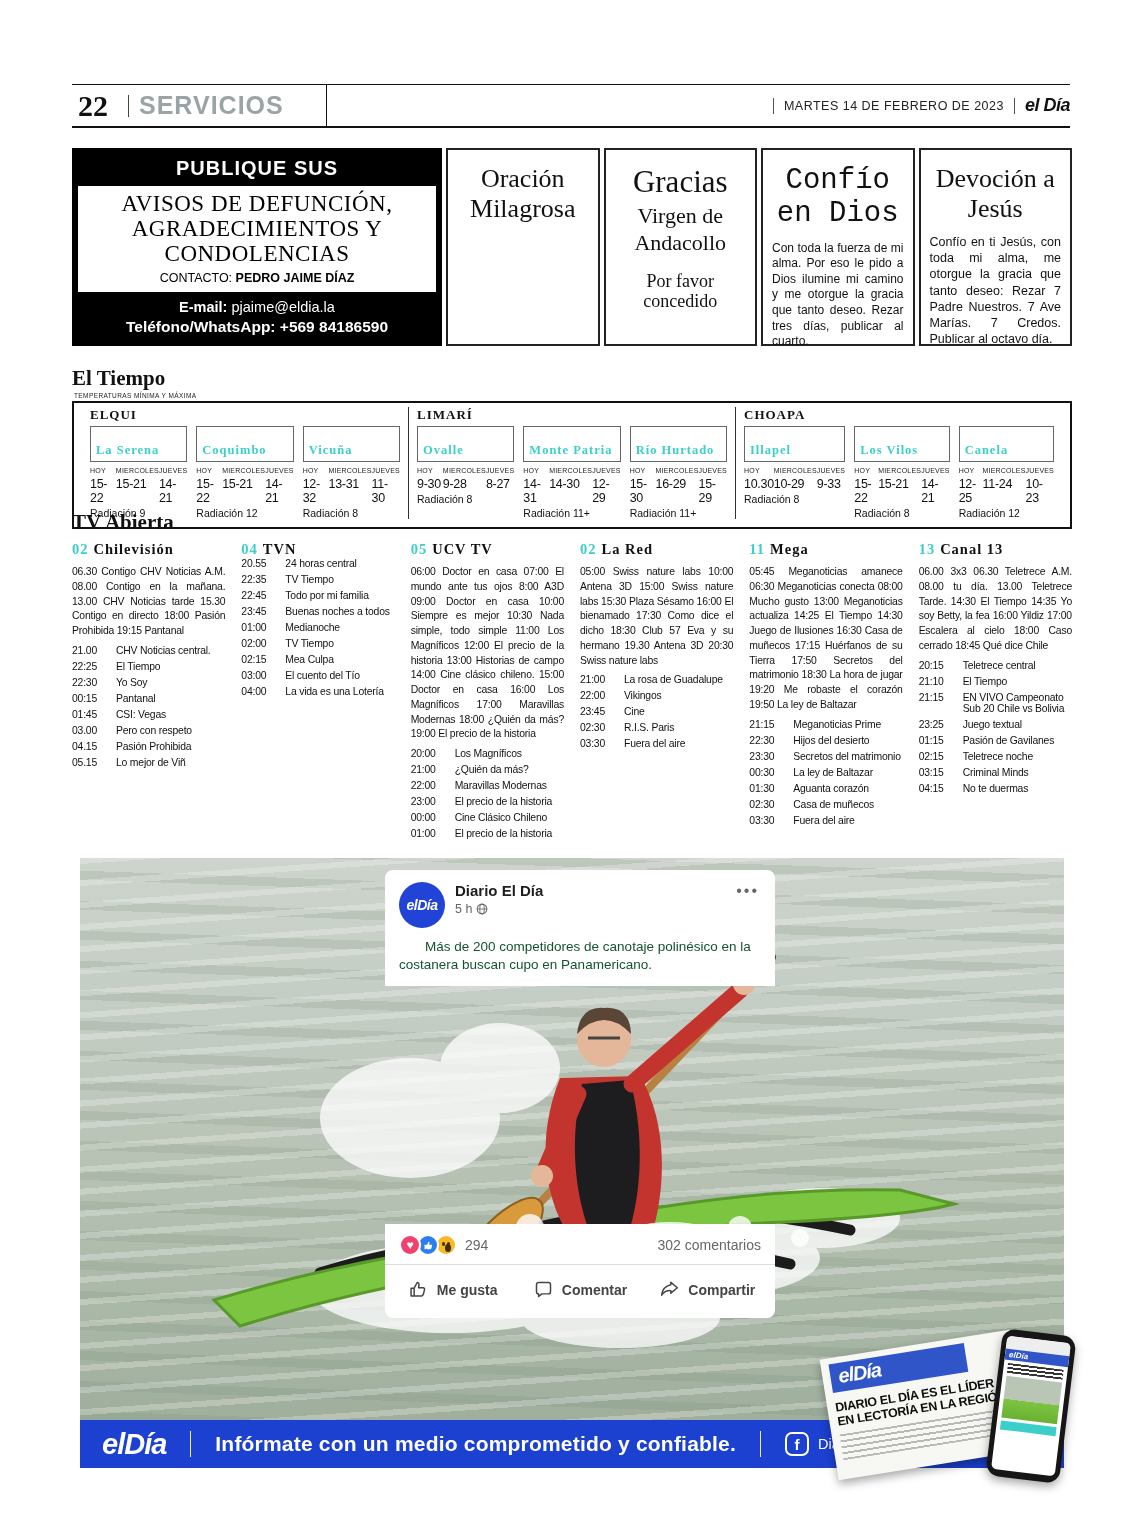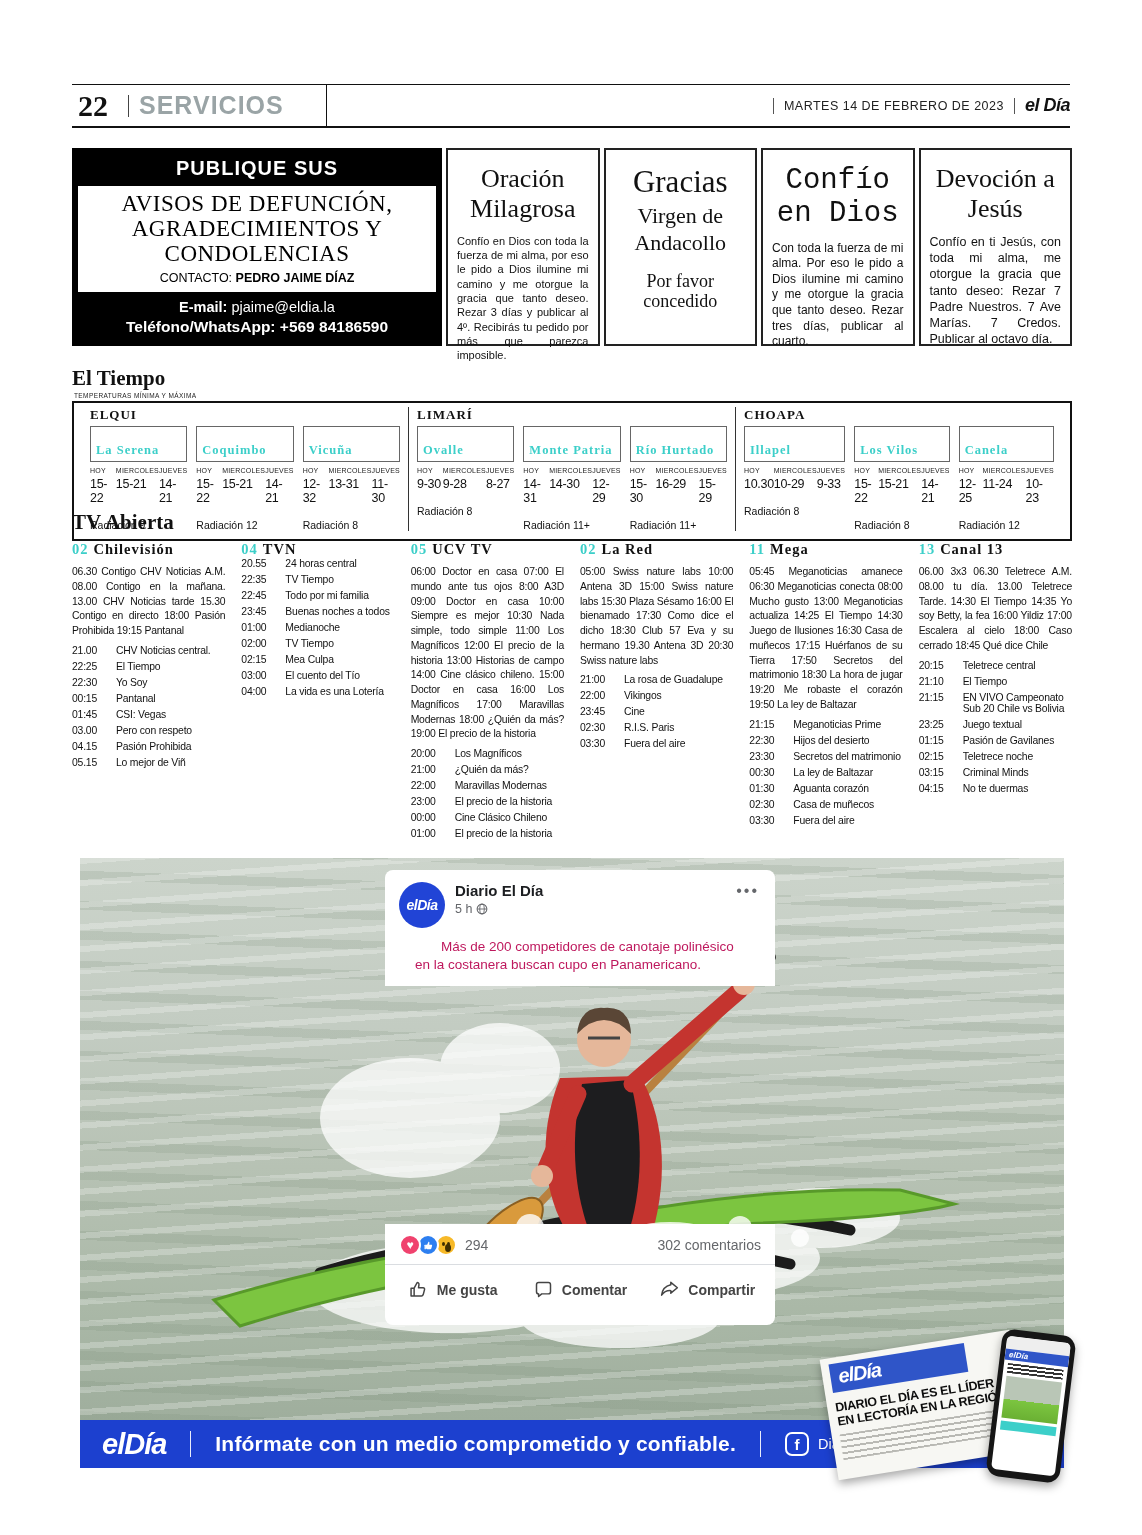--- a/index.html
+++ b/index.html
@@ -45,21 +45,21 @@
   .w-region { flex:1; padding:0 8px; }
   .w-region + .w-region { border-left:1px solid #333; }
   .w-region-name { font-family:"Liberation Serif", serif; font-weight:bold; font-size:13px; letter-spacing:1px; margin-bottom:3px; }
   .w-cities { display:flex; gap:9px; }
   .w-city { flex:1; }
   .w-city-name { border:1.5px solid #666; padding:16px 5px 3px; font-family:"Liberation Serif", serif; font-weight:bold; font-size:12.5px; letter-spacing:1px; color:#3ccfc9; }
   .w-days { display:flex; margin-top:5px; }
   .w-day { flex:1; }
   .w-day-label { font-size:7px; letter-spacing:.2px; color:#222; }
   .w-day-temp { font-size:12.5px; letter-spacing:-.3px; margin-top:3px; color:#111; }
-  .w-rad { font-size:10.5px; margin-top:14px; color:#111; }
+  .w-rad { font-size:10.5px; margin-top:2px; color:#111; }
 
   
   .tv { position:absolute; top:510px; left:72px; width:1000px; }
   .tv h2 { font-family:"Liberation Serif", serif; font-size:21px; font-weight:bold; margin-bottom:6px; }
   .tv-cols { display:flex; gap:16px; }
   .tv-col { flex:1; min-width:0; }
   .tv-ch-head { font-family:"Liberation Serif", serif; font-weight:bold; font-size:14.5px; letter-spacing:1px; }
   .tv-ch-num { color:#3ccfc9; margin-right:5px; }
   .tv-intro { font-size:10.4px; line-height:1.42; text-align:justify; margin:7px 0 6px; letter-spacing:-.2px; }
   .tv-row { display:flex; margin-bottom:5px; font-size:10.4px; letter-spacing:-.2px; }
@@ -77,34 +77,34 @@
   
   .fb-card { position:absolute; left:305px; top:12px; width:390px; display:flex; flex-direction:column; }
   .fb-head { background:#fff; border-radius:8px 8px 0 0; padding:12px 14px 4px; display:flex; align-items:flex-start; }
   .fb-avatar { width:46px; height:46px; border-radius:50%; background:#2144d6; color:#fff; display:flex; align-items:center; justify-content:center;
     font-weight:bold; font-style:italic; font-size:14px; letter-spacing:-.5px; flex-shrink:0; }
   .fb-id { margin-left:10px; }
   .fb-name { font-size:15px; font-weight:bold; color:#1c1e21; }
   .fb-meta { display:flex; align-items:center; gap:4px; margin-top:3px; color:#65676b; font-size:12.5px; }
   .globe { width:12px; height:12px; }
   .fb-menu { margin-left:auto; color:#65676b; font-size:16px; letter-spacing:2px; line-height:10px; padding:4px 2px; cursor:pointer; }
-  .fb-text { background:#fff; padding:6px 30px 12px; font-size:13.5px; line-height:1.35; color:#be185d; text-indent:26px; }
+  .fb-text { background:#fff; padding:6px 14px 12px; font-size:13.5px; line-height:1.35; color:#14532d; text-indent:26px; }
   .fb-gap { height:238px; }
   .fb-reactions { background:#fff; padding:10px 14px 8px; display:flex; align-items:center; }
   .rx { width:22px; height:22px; border-radius:50%; border:2px solid #fff; display:flex; align-items:center; justify-content:center; position:relative; }
   .rx + .rx { margin-left:-4px; }
   .rx-love { background:#f0426e; color:#fff; font-size:12px; z-index:3; }
   .rx-like { background:#2d7ff0; z-index:2; }
   .rx-wow  { background:#f7b928; z-index:1; }
   .rx-wow .eye { position:absolute; width:3px; height:4px; border-radius:50%; background:#402e00; top:6px; }
   .rx-wow .eye.l { left:5px; } .rx-wow .eye.r { right:5px; }
   .rx-wow .mouth { position:absolute; width:6px; height:8px; border-radius:50%; background:#402e00; bottom:2px; left:8px; }
   .rx-count { margin-left:8px; color:#65676b; font-size:14px; }
   .fb-comments { margin-left:auto; color:#65676b; font-size:14px; }
-  .fb-actions { background:#fff; border-top:1px solid #dadde1; border-radius:0 0 8px 8px; display:flex; padding:6px 4px 17px; }
+  .fb-actions { background:#fff; border-top:1px solid #dadde1; border-radius:0 0 8px 8px; display:flex; padding:6px 4px 10px; }
   .fb-btn { flex:1; display:flex; align-items:center; justify-content:center; gap:8px; color:#444; font-size:14px; font-weight:bold; padding:8px 0; cursor:pointer; }
   .fb-btn svg { width:21px; height:21px; }
 
   
   .bluebar { position:absolute; top:1420px; left:80px; width:984px; height:48px; background:#1c40cf; display:flex; align-items:center; color:#fff; padding-left:22px; }
   .bluebar .logo { font-size:29px; font-weight:bold; font-style:italic; letter-spacing:-1px; }
   .bar-div { width:1px; height:26px; background:rgba(255,255,255,.9); margin:0 24px; }
   .bluebar .tagline { font-size:21px; font-weight:bold; letter-spacing:.2px; }
   .fb-sq { width:24px; height:24px; border:2px solid #fff; border-radius:7px; display:flex; align-items:center; justify-content:center; font-weight:bold; font-size:15px; margin-right:9px; }
   .bluebar .fb-label { font-size:14.5px; }
@@ -150,21 +150,20 @@
       <div class="inner">
         <h2>AVISOS DE DEFUNCIÓN, AGRADECIMIENTOS Y CONDOLENCIAS</h2>
         <div class="contact"><span>CONTACTO:</span> <b>PEDRO JAIME DÍAZ</b></div>
       </div>
       <div class="mailrow"><b>E-mail:</b> <span>pjaime@eldia.la</span></div>
       <div class="phonerow"><span>Teléfono/WhatsApp:</span> <span>+569 84186590</span></div>
     </div>
 
     <div class="ad-box">
       <h2>Oración Milagrosa</h2>
-      <div class="body">Confío en Dios con toda la fuerza de mi alma, por eso le pido a Dios ilumine mi camino y me otorgue la gracia que tanto deseo. Rezar 3 días y publicar al 4º. Recibirás tu pedido por más que parezca imposible.</div>
     </div>
 
     <div class="ad-box gracias">
       <h2>Gracias</h2>
       <div class="sub">Virgen de Andacollo</div>
       <div class="body">Por favor concedido</div>
     </div>
 
     <div class="ad-box">
       <h2 style="font-size:29px;font-family:Liberation Mono, monospace;">Confío en Dios</h2>

